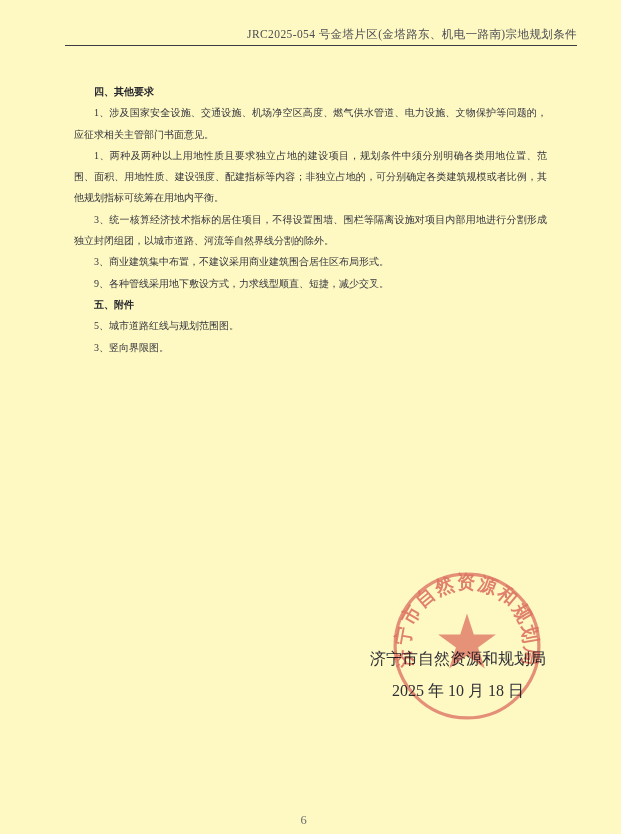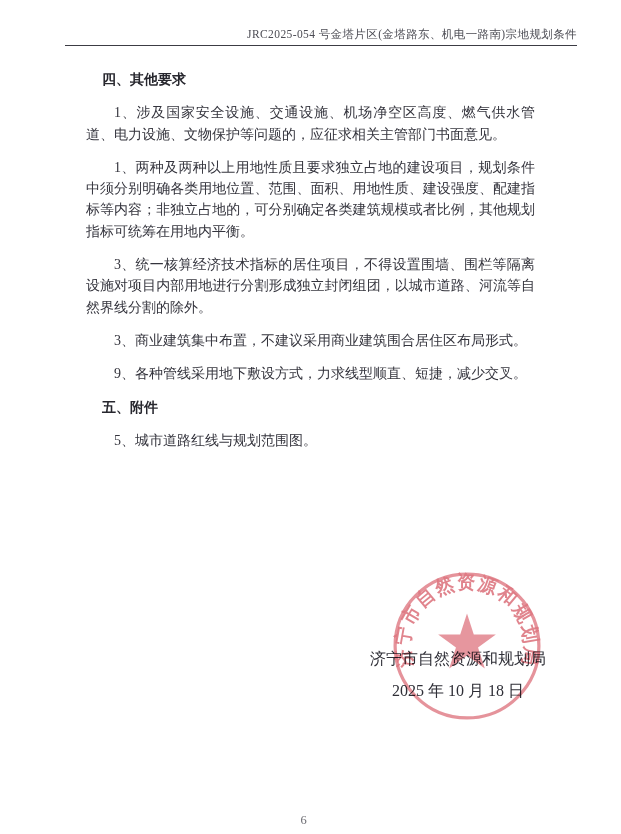--- a/index.html
+++ b/index.html
@@ -5,47 +5,47 @@
   html, body { margin: 0; padding: 0; }
   body {
     width: 621px; height: 834px;
     background: #e8e8e6;
     font-family: "Liberation Serif", "DejaVu Serif", serif;
     position: relative;
     overflow: hidden;
   }
   .page {
     position: absolute; inset: 0;
-    background: #ffffff;
+    background: #fef9c3;
   }
   
   .header {
     position: absolute; top: 27px; left: 65px; right: 44px;
     text-align: right;
     font-size: 11.5px; color: #4c4c54;
     letter-spacing: 0.4px;
     white-space: nowrap;
   }
   .header-rule {
     position: absolute; top: 45px; left: 65px; right: 44px;
     border-top: 1.6px solid #3c3c44;
   }
   
   .body-text {
-    position: absolute; top: 69px; left: 74px; width: 473px;
-    font-size: 14px; color: #34343d;
+    position: absolute; top: 81px; left: 74px; width: 473px;
+    font-size: 10px; color: #34343d;
     line-height: 21.3px;
     text-align: justify;
     text-justify: inter-ideograph;
   }
   .sec-heading {
     font-weight: bold; color: #27272e;
     text-indent: 2em;
   }
-  .para { margin: 12px; text-indent: 2em; }
+  .para { margin: 0; text-indent: 2em; }
   
   .signature {
     position: absolute; top: 643px; left: 365px; width: 186px;
     text-align: center;
     font-size: 16px; color: #2f2f37;
     line-height: 31.5px;
     white-space: nowrap;
   }
   
   .seal {
@@ -78,20 +78,21 @@
   <div class="body-text">
     <div class="sec-heading">四、其他要求</div>
     <div class="para">1、涉及国家安全设施、交通设施、机场净空区高度、燃气供水管道、电力设施、文物保护等问题的，应征求相关主管部门书面意见。</div>
     <div class="para">1、两种及两种以上用地性质且要求独立占地的建设项目，规划条件中须分别明确各类用地位置、范围、面积、用地性质、建设强度、配建指标等内容；非独立占地的，可分别确定各类建筑规模或者比例，其他规划指标可统筹在用地内平衡。</div>
     <div class="para">3、统一核算经济技术指标的居住项目，不得设置围墙、围栏等隔离设施对项目内部用地进行分割形成独立封闭组团，以城市道路、河流等自然界线分割的除外。</div>
     <div class="para">3、商业建筑集中布置，不建议采用商业建筑围合居住区布局形式。</div>
     <div class="para">9、各种管线采用地下敷设方式，力求线型顺直、短捷，减少交叉。</div>
 
     <div class="sec-heading">五、附件</div>
     <div class="para">5、城市道路红线与规划范围图。</div>
+    <div class="para">3、竖向界限图。</div>
   </div>
 
   <div class="signature">
     <div>济宁市自然资源和规划局</div>
     <div>2025 年 10 月 18 日</div>
   </div>
 
   <svg class="seal" viewBox="0 0 160 160" aria-hidden="true">
     <circle cx="80" cy="80" r="71" fill="none" stroke="#dc6d78" stroke-width="3.2" opacity="0.85"></circle>
     <path id="sealArc" d="M 26.4 99.5 A 57 57 0 1 1 133.6 99.5" fill="none"></path>

